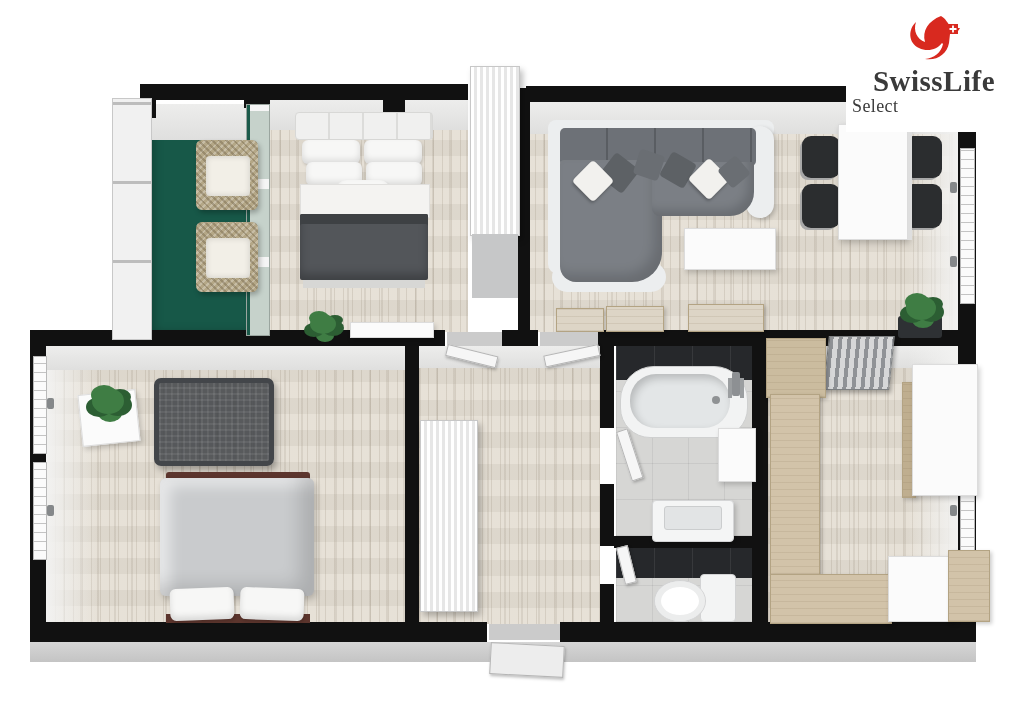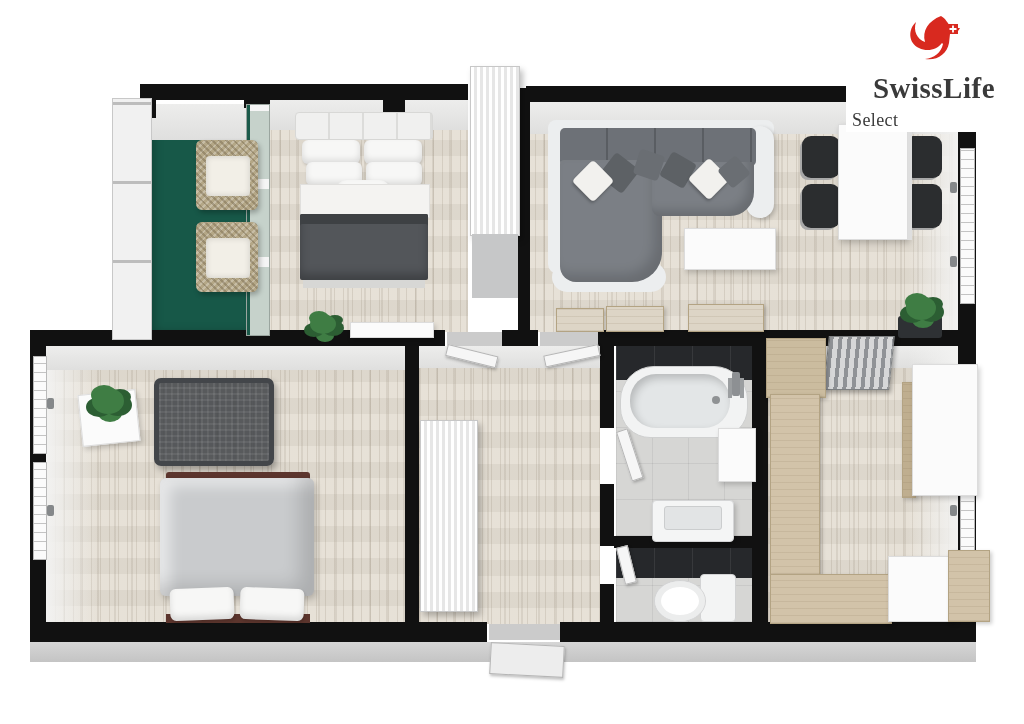--- a/index.html
+++ b/index.html
@@ -220,21 +220,21 @@
     <div class="radiator" style="left:826px;top:336px;width:64px;height:52px;"></div>
     <div class="oak" style="left:766px;top:338px;width:58px;height:58px;background-color:#cbbc9f;"></div>
     <div class="oak" style="left:770px;top:394px;width:48px;height:186px;"></div>
     <div class="oak" style="left:770px;top:574px;width:120px;height:48px;"></div>
     <div class="whitefurn" style="left:888px;top:556px;width:64px;height:64px;"></div>
     <div class="oak" style="left:948px;top:550px;width:40px;height:70px;"></div>
     <div class="oak" style="left:902px;top:382px;width:12px;height:114px;background-color:#bfae8f;"></div>
     <div class="whitefurn" style="left:912px;top:364px;width:64px;height:130px;"></div>
   </div>
 
-  <div class="logo-card" style="left:846px;top:6px;width:176px;height:116px;gap:7px;">
+  <div class="logo-card" style="left:846px;top:6px;width:176px;height:116px;">
     <svg width="52" height="46" viewBox="0 0 52 46" style="color:var(--brand-red);margin-bottom:4px;">
       <path fill="currentColor" d="M33 0C20 5 14 15 17 26 9 23 5 15 8 6 0 13 0 27 11 32c8 4 18 2 23-5l1 1c-2 9-9 14-18 15 12 2 22-5 24-16l1-9c4 0 8-2 10-6h-9C40 7 37 2 33 0Z"></path>
       <rect x="40" y="8" width="10" height="10" fill="currentColor"></rect>
       <path d="M45 9.5v7M41.5 13h7" stroke="#ffffff" stroke-width="1.8" fill="none"></path>
     </svg>
     <div class="brand">SwissLife</div>
     <div class="sub">Select</div>
   </div>
 
 </div>

